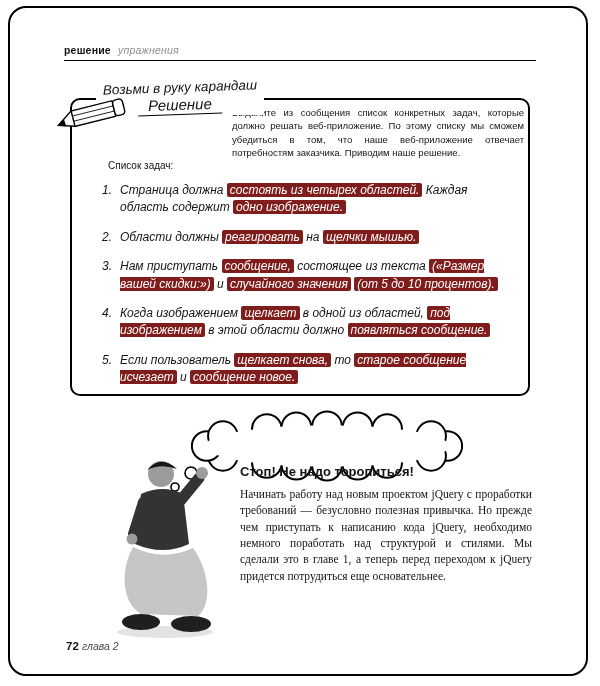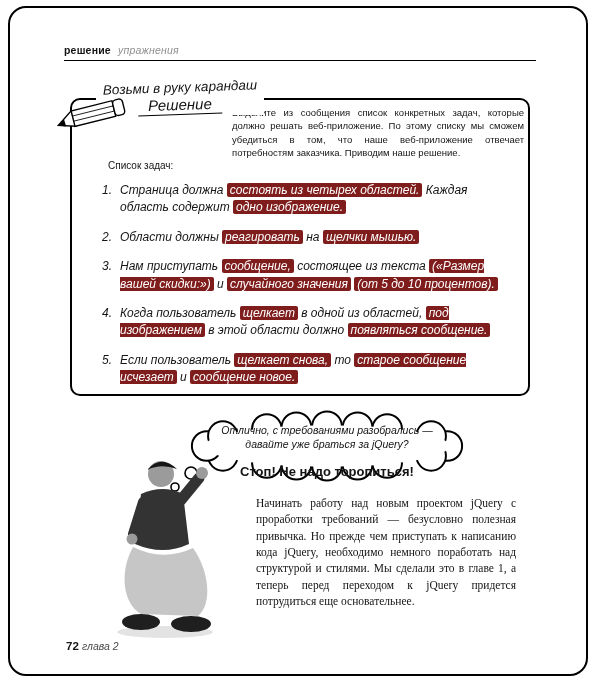--- a/index.html
+++ b/index.html
@@ -54,21 +54,21 @@
   .thought-dots{position:absolute;left:166px;top:466px;}
 
   
   .man{position:absolute;left:102px;top:452px;}
 
   
   .stop-section{position:absolute;left:240px;top:464px;width:292px;}
   .stop-heading{font-size:13px;font-weight:bold;margin:0 0 7px 0;}
   .stop-body{
     font-family:"Liberation Serif", serif;font-size:11.5px;line-height:1.42;
-    text-align:justify;margin:16px;
+    text-align:justify;margin:0;
   }
 
   
   .footer{position:absolute;left:66px;top:640px;font-size:11.5px;}
   .page-num{font-weight:bold;}
   .chapter{font-style:italic;color:#4a4a4a;font-size:10.5px;}
 </style>
 </head>
 <body>
 
@@ -110,21 +110,21 @@
     <div class="task">
       <span class="task-num">2.</span>
       <span class="task-text"><span>Области должны </span><span class="hl">реагировать</span><span> на </span><span class="hl">щелчки мышью.</span></span>
     </div>
     <div class="task">
       <span class="task-num">3.</span>
       <span class="task-text"><span>Нам приступать </span><span class="hl">сообщение,</span><span> состоящее из текста </span><span class="hl">(«Размер вашей скидки:»)</span><span> и </span><span class="hl">случайного значения</span><span> </span><span class="hl">(от 5 до 10 процентов).</span></span>
     </div>
     <div class="task">
       <span class="task-num">4.</span>
-      <span class="task-text"><span>Когда пользователь </span><span class="hl">щелкает</span><span> в одной из областей, </span><span class="hl">под изображением</span><span> в этой области должно </span><span class="hl">появляться сообщение.</span></span>
+      <span class="task-text"><span>Когда изображением </span><span class="hl">щелкает</span><span> в одной из областей, </span><span class="hl">под изображением</span><span> в этой области должно </span><span class="hl">появляться сообщение.</span></span>
     </div>
     <div class="task">
       <span class="task-num">5.</span>
       <span class="task-text"><span>Если пользователь </span><span class="hl">щелкает снова,</span><span> то </span><span class="hl">старое сообщение исчезает</span><span> и </span><span class="hl">сообщение новое.</span></span>
     </div>
   </div>
 
 <div class="bubble">
   <svg width="286" height="76" viewBox="0 0 290 76">
     <g fill="#fff" stroke="#000" stroke-width="2">
@@ -140,21 +140,20 @@
       <circle cx="39.4" cy="28" r="15"></circle>
       <circle cx="84" cy="20.7" r="15"></circle>
       <circle cx="114" cy="19" r="15"></circle>
       <circle cx="145" cy="18" r="15"></circle>
       <circle cx="176" cy="19" r="15"></circle>
       <circle cx="206" cy="20.7" r="15"></circle>
       <circle cx="250.6" cy="28" r="15"></circle>
     </g>
     <ellipse cx="145" cy="38" rx="124" ry="21" fill="#fff"></ellipse>
   </svg>
-  <div class="bubble-text">Отлично, с требованиями разобрались — давайте уже браться за jQuery?</div>
 </div>
 
 <div class="thought-dots">
   <svg width="34" height="28" viewBox="0 0 34 28">
     <circle cx="25" cy="7" r="6" fill="#fff" stroke="#000" stroke-width="1.6"></circle>
     <circle cx="9" cy="21" r="4" fill="#fff" stroke="#000" stroke-width="1.6"></circle>
   </svg>
 </div>
 
 <div class="man">

